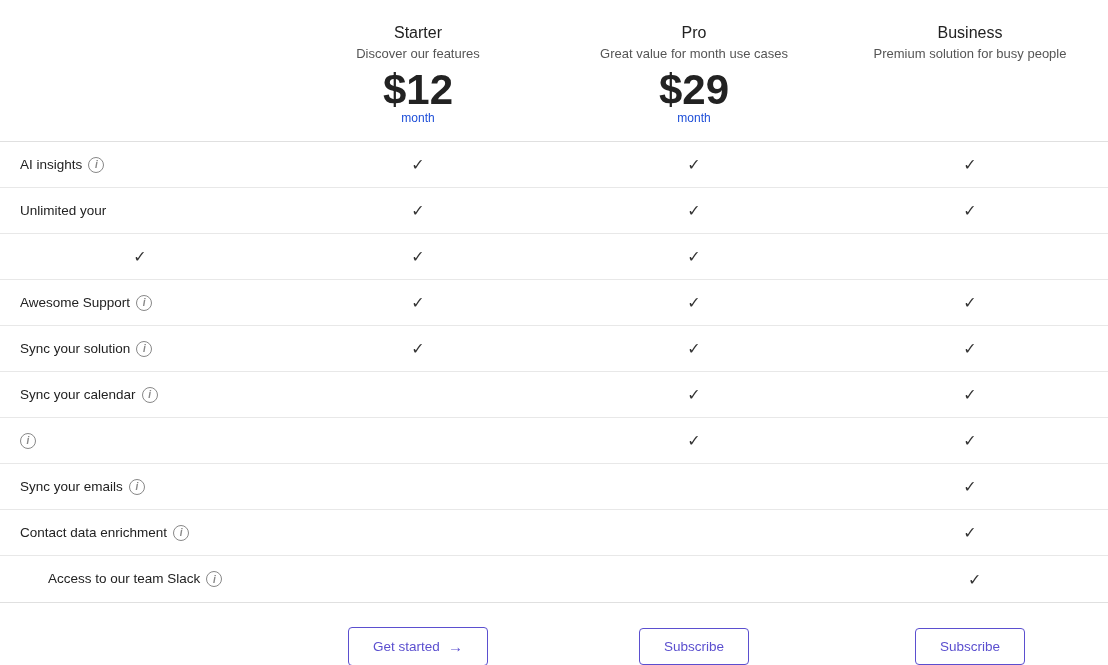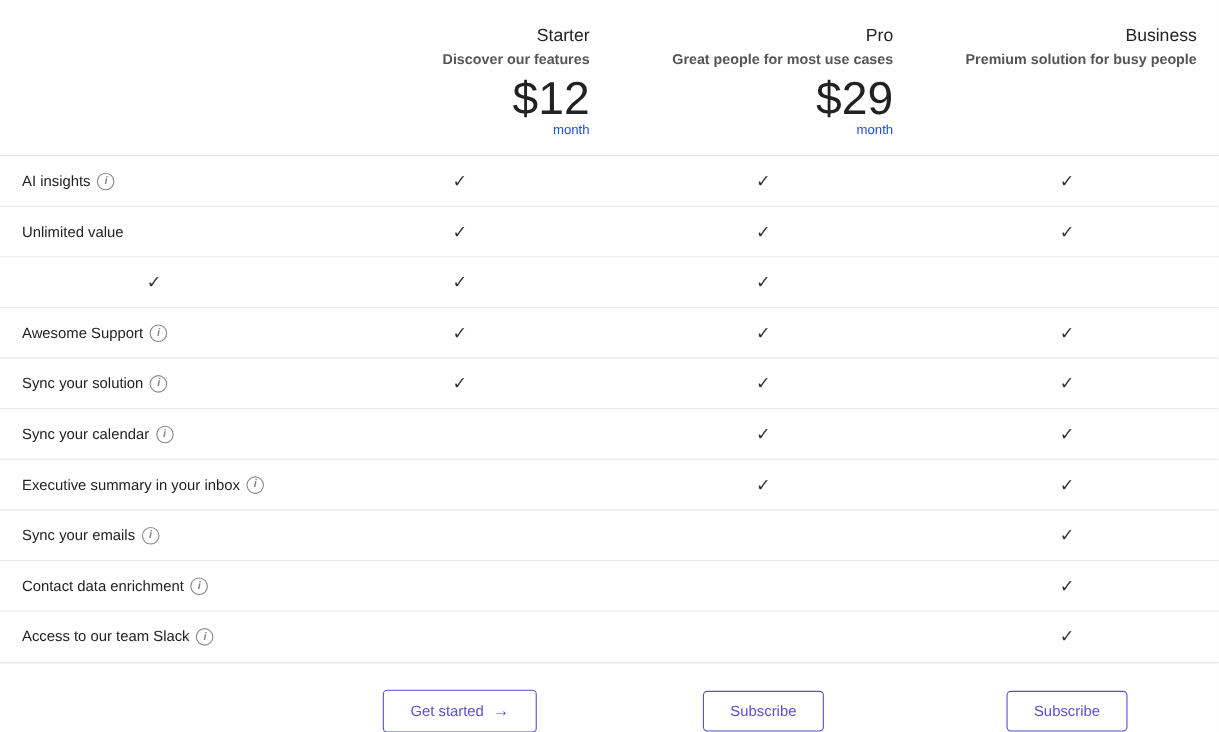--- a/index.html
+++ b/index.html
@@ -15,58 +15,58 @@
       min-height: 665px;
       padding: 0;
     }
     .header-row {
       display: grid;
       grid-template-columns: 280px 1fr 1fr 1fr;
       border-bottom: 1px solid #e0e0e0;
       padding: 24px 0 16px 0;
     }
     .header-cell {
-      text-align: right;
+      text-align: center;
       padding: 0 20px;
     }
     .header-cell.feature-col {
       text-align: left;
     }
     .plan-name {
       font-size: 16px;
       font-weight: 500;
       color: #222;
       margin-bottom: 4px;
     }
     .plan-desc {
       font-size: 13px;
       color: #555;
       margin-bottom: 8px;
-      font-weight: bold;
     }
     .plan-price {
       font-size: 42px;
-      font-weight: 400;
+      font-weight: 700;
       color: #222;
       line-height: 1;
     }
     .plan-period {
       font-size: 12px;
       color: #1d4ed8;
       margin-top: 0;
     }
     .feature-row {
       display: grid;
       grid-template-columns: 280px 1fr 1fr 1fr;
       border-bottom: 1px solid #e8e8e8;
       align-items: center;
       min-height: 46px;
     }
     .feature-row:last-child {
       border-bottom: none;
+      padding-left: 28px;
     }
     .feature-name {
       padding: 12px 20px 12px 20px;
       display: flex;
       align-items: flex-start;
       gap: 6px;
       font-size: 13.5px;
       color: #222;
     }
     .info-icon {
@@ -130,21 +130,21 @@
 
     <div class="header-cell">
       <div class="plan-name">Starter</div>
       <div class="plan-desc">Discover our features</div>
       <div class="plan-price">$12</div>
       <div class="plan-period">month</div>
     </div>
 
     <div class="header-cell">
       <div class="plan-name">Pro</div>
-      <div class="plan-desc">Great people for most use cases</div>
+      <div class="plan-desc">Great value for month use cases</div>
       <div class="plan-price">$29</div>
       <div class="plan-period">month</div>
     </div>
 
     <div class="header-cell">
       <div class="plan-name">Business</div>
       <div class="plan-desc">Premium solution for busy people</div>
       <div class="plan-period"></div>
     </div>
   </div>
@@ -154,21 +154,21 @@
         <div class="feature-name">
           <span>AI insights</span>
           <span class="info-icon">i</span>
         </div>
         <div class="check-cell"><span class="checkmark">✓</span></div>
         <div class="check-cell"><span class="checkmark">✓</span></div>
         <div class="check-cell"><span class="checkmark">✓</span></div>
       </div>
       <div class="feature-row">
         <div class="feature-name">
-          <span>Unlimited value</span>
+          <span>Unlimited your</span>
         </div>
         <div class="check-cell"><span class="checkmark">✓</span></div>
         <div class="check-cell"><span class="checkmark">✓</span></div>
         <div class="check-cell"><span class="checkmark">✓</span></div>
       </div>
       <div class="feature-row">
         <div class="check-cell"><span class="checkmark">✓</span></div>
         <div class="check-cell"><span class="checkmark">✓</span></div>
         <div class="check-cell"><span class="checkmark">✓</span></div>
       </div>
@@ -194,21 +194,20 @@
         <div class="feature-name">
           <span>Sync your calendar</span>
           <span class="info-icon">i</span>
         </div>
         <div class="check-cell"></div>
         <div class="check-cell"><span class="checkmark">✓</span></div>
         <div class="check-cell"><span class="checkmark">✓</span></div>
       </div>
       <div class="feature-row">
         <div class="feature-name">
-          <span>Executive summary in your inbox</span>
           <span class="info-icon">i</span>
         </div>
         <div class="check-cell"></div>
         <div class="check-cell"><span class="checkmark">✓</span></div>
         <div class="check-cell"><span class="checkmark">✓</span></div>
       </div>
       <div class="feature-row">
         <div class="feature-name">
           <span>Sync your emails</span>
           <span class="info-icon">i</span>

